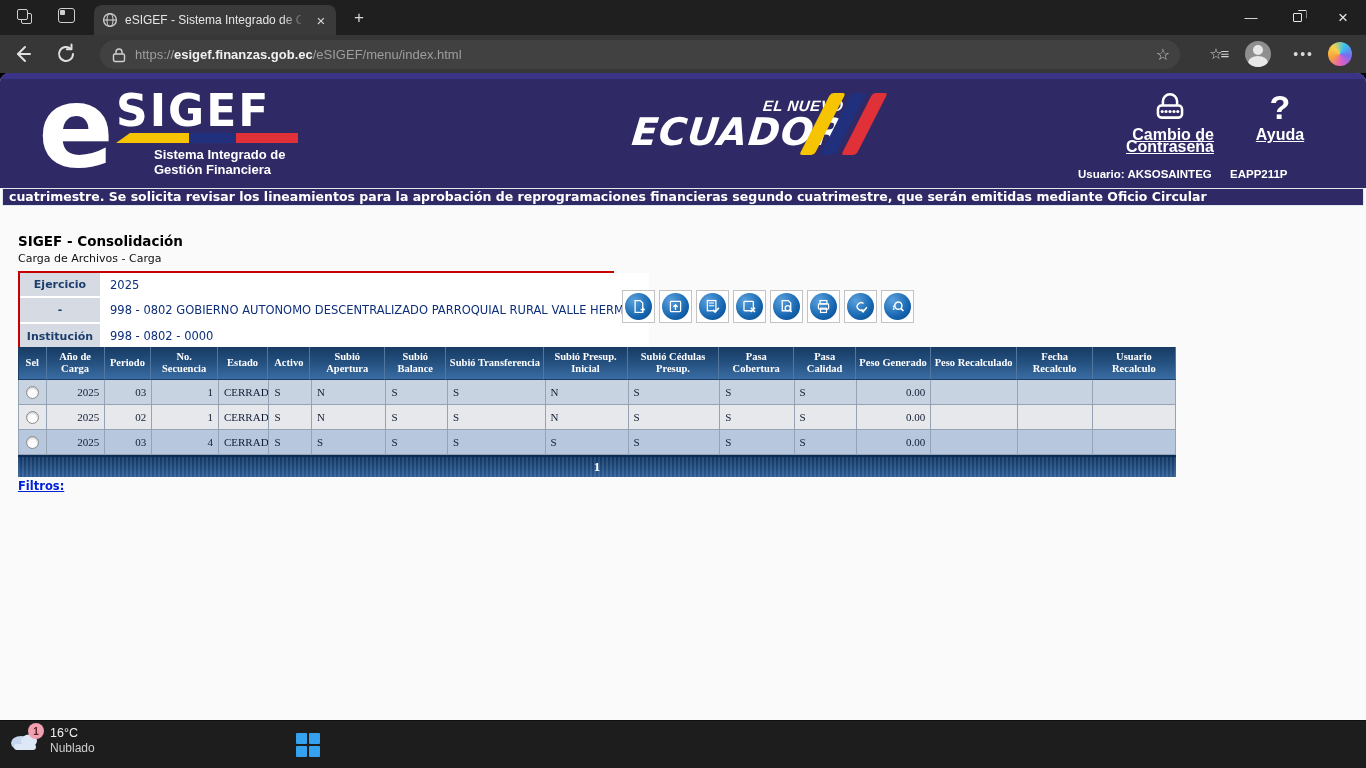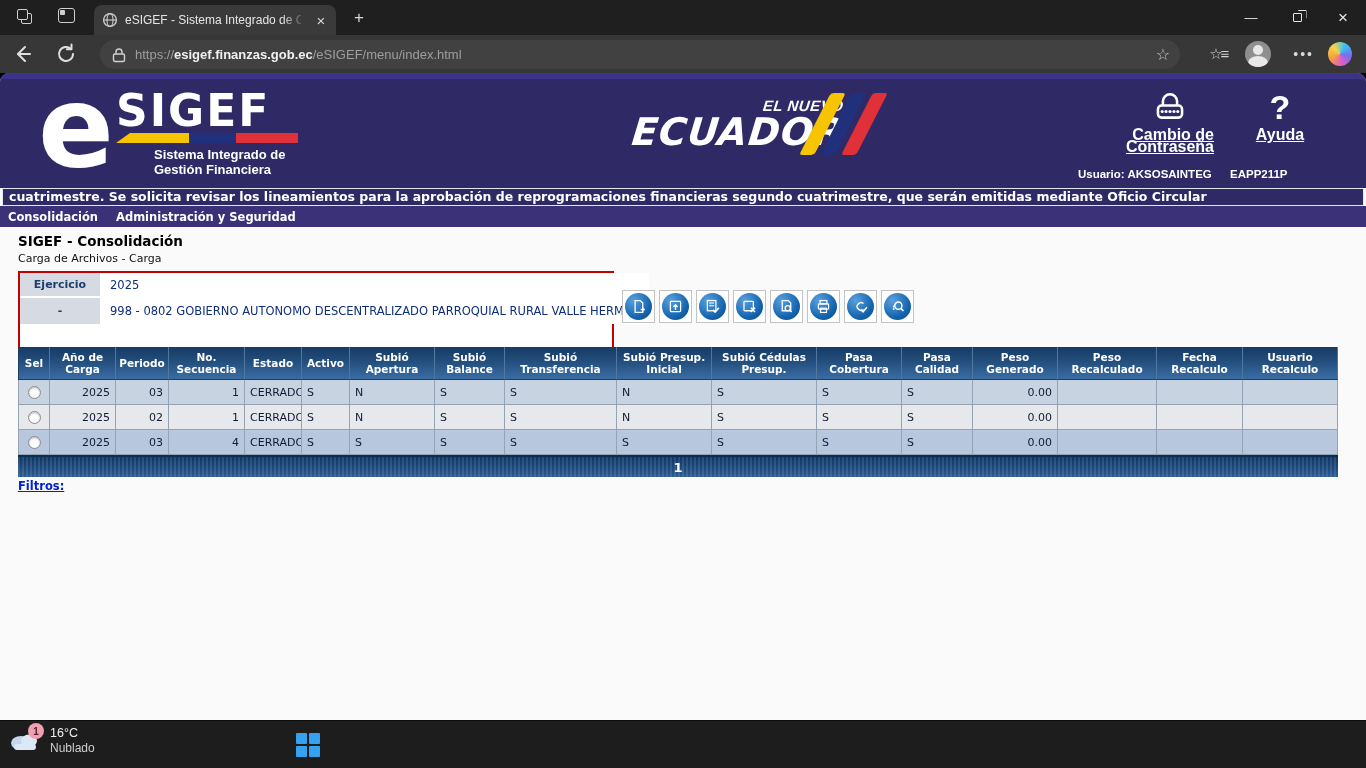--- a/index.html
+++ b/index.html
@@ -70,21 +70,21 @@
   .formbox { position:absolute; left:18px; top:44px; width:596px; height:80px; border:2px solid #c40000; background:#fff; display:grid; grid-template-rows:1fr 1fr 1fr; }
   .frow { display:flex; border-bottom:2px solid #fff; }
   .frow:last-child { border-bottom:none; }
   .flabel { width:82px; background:#d6dae2; color:#1c3e6e; font-weight:bold; font-size:11px; display:flex; align-items:center; justify-content:center; border-right:2px solid #fff; }
   .fvalue { flex:1; background:#fff; color:#0e2f7a; font-size:11.5px; display:flex; align-items:center; padding-left:8px; white-space:nowrap; }
 
   .actionbar { position:absolute; left:622px; top:63px; display:flex; gap:4px; }
   .actbtn { width:33px; height:33px; background:#fff; border:1px solid #c3c3c3; display:flex; align-items:center; justify-content:center; }
   .actbtn .ball { width:27px; height:27px; border-radius:50%; background:radial-gradient(circle at 32% 28%, #59a0dd, #1565af 62%, #0b4583); display:flex; align-items:center; justify-content:center; }
 
-  .datatable { position:absolute; left:18px; top:120px; width:1320px; }
+  .datatable { position:absolute; left:18px; top:120px; width:1158px;font-family:Liberation Serif, serif; }
   .thead { display:flex; }
   .th { height:33px; background:linear-gradient(180deg,#173a63 0%,#24507f 48%,#3a6da4 100%); color:#fff; font-size:10.5px; font-weight:bold; display:flex; align-items:center; justify-content:center; text-align:center; line-height:12px; border-right:1px solid #51779f; border-bottom:1px solid #1b3c63; padding:1px 2px; }
   .th:first-child { border-left:1px solid #1b3c63; }
   .tr { display:flex; }
   .td { height:25px; font-size:11px; color:#101c33; display:flex; align-items:center; padding:0 5px; border-right:1px solid #96a3b4; border-bottom:1px solid #96a3b4; white-space:nowrap; overflow:hidden; }
   .td:first-child { border-left:1px solid #96a3b4; justify-content:center; }
   .align-right { justify-content:flex-end; }
   .align-left { justify-content:flex-start; }
   .align-center { justify-content:center; }
   .row0 .td { background:#c8d3e2; }
@@ -205,37 +205,37 @@
     <div class="hdr-user">
       <span>Usuario: AKSOSAINTEG</span>
       <span class="hdr-station">EAPP211P</span>
     </div>
   </div>
 
   <div class="marquee">
     <span>cuatrimestre. Se solicita revisar los lineamientos para la aprobación de reprogramaciones financieras segundo cuatrimestre, que serán emitidas mediante Oficio Circular</span>
   </div>
 
-  <div class="menubar">
-    <span class="menu-item">Consolidación</span>
-    <span class="menu-item">Administración y Seguridad</span>
-  </div>
 
   <div class="content">
     <div class="pg-title">SIGEF - Consolidación</div>
     <div class="pg-sub">Carga de Archivos - Carga</div>
 
     <div class="formbox">
       <div class="frow">
         <div class="flabel">Ejercicio</div>
         <div class="fvalue">2025</div>
       </div>
       <div class="frow">
         <div class="flabel">-</div>
         <div class="fvalue">998 - 0802 GOBIERNO AUTONOMO DESCENTRALIZADO PARROQUIAL RURAL VALLE HERMOSO</div>
+      </div>
+      <div class="frow">
+        <div class="flabel">Institución</div>
+        <div class="fvalue">998 - 0802 - 0000</div>
       </div>
     </div>
 
     <div class="actionbar">
       <div class="actbtn">
           <span class="ball">
         <svg width="17" height="17" viewBox="0 0 20 20">
               <path d="M6 3h6l3 3v11H6z" fill="none" stroke="#fff" stroke-width="1.5"></path>
               <path d="M12.5 13.5h5M15 11v5" stroke="#fff" stroke-width="1.8" fill="none"></path>
             </svg>

